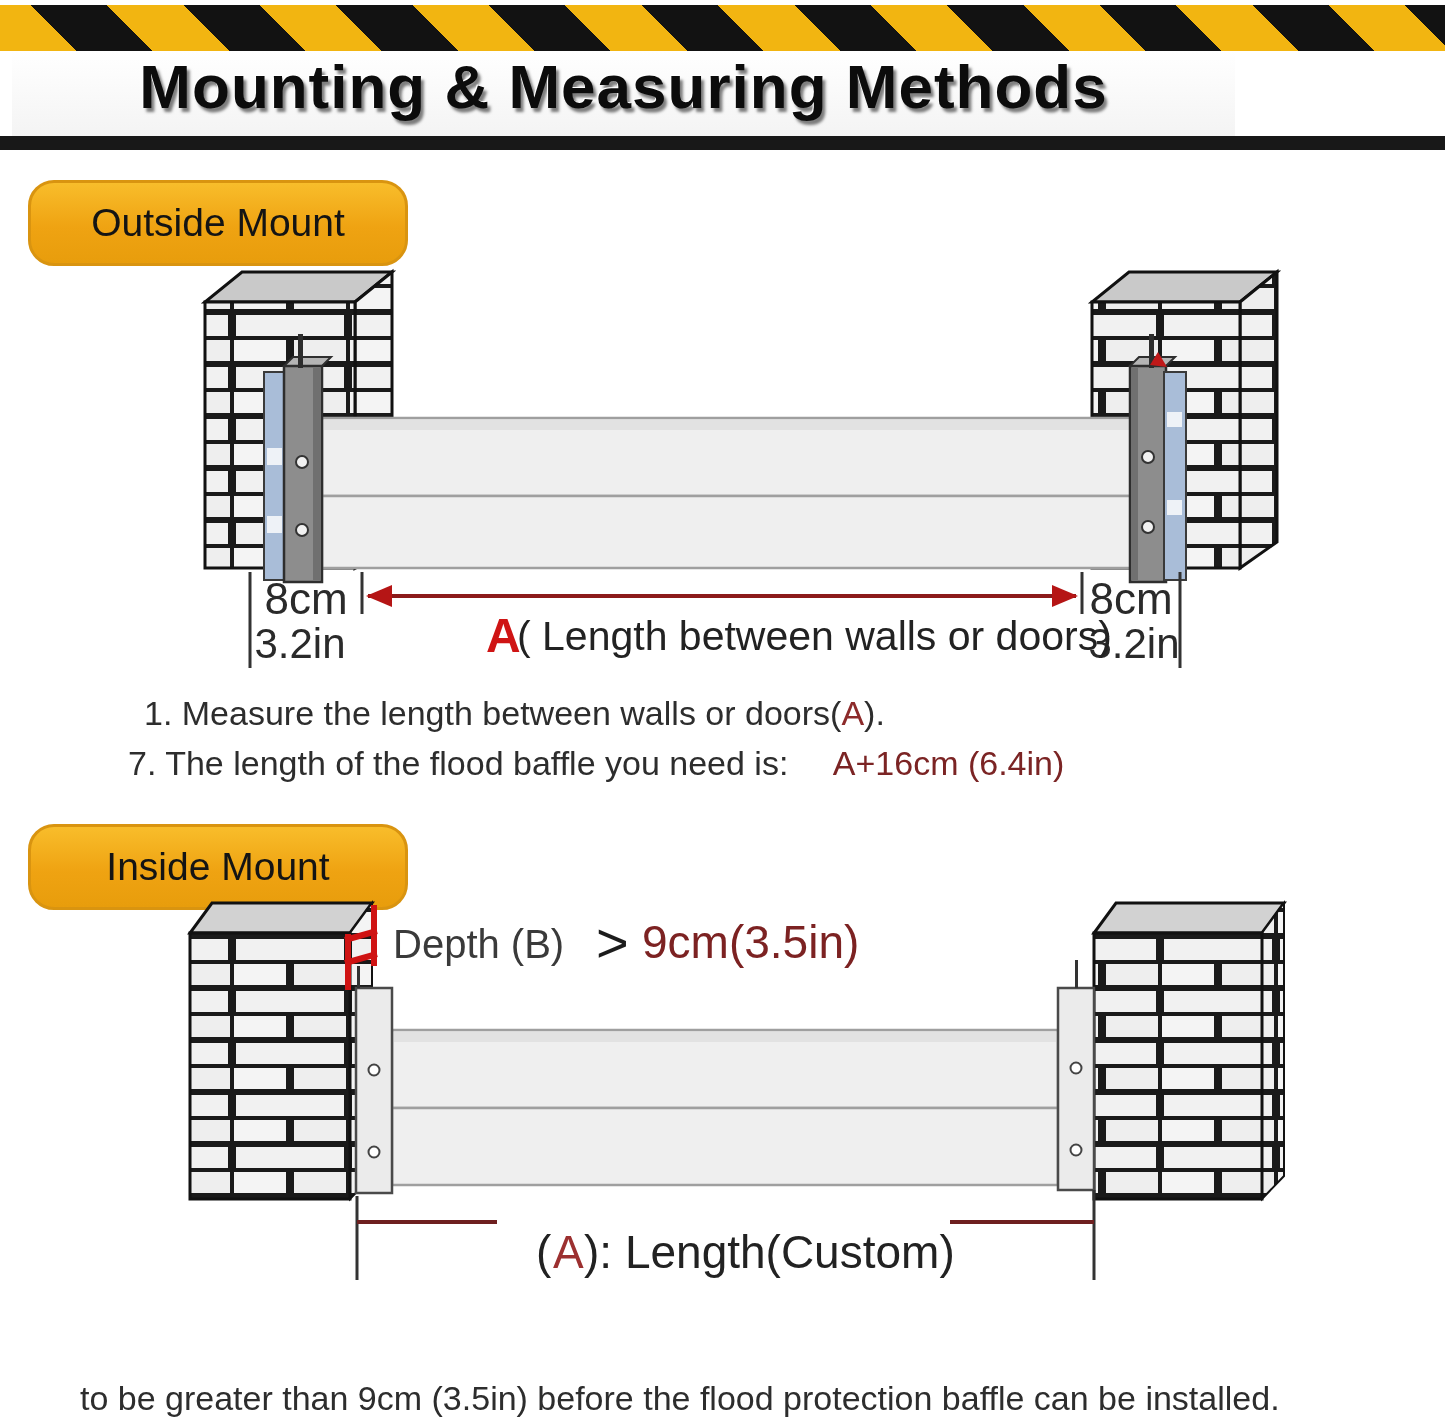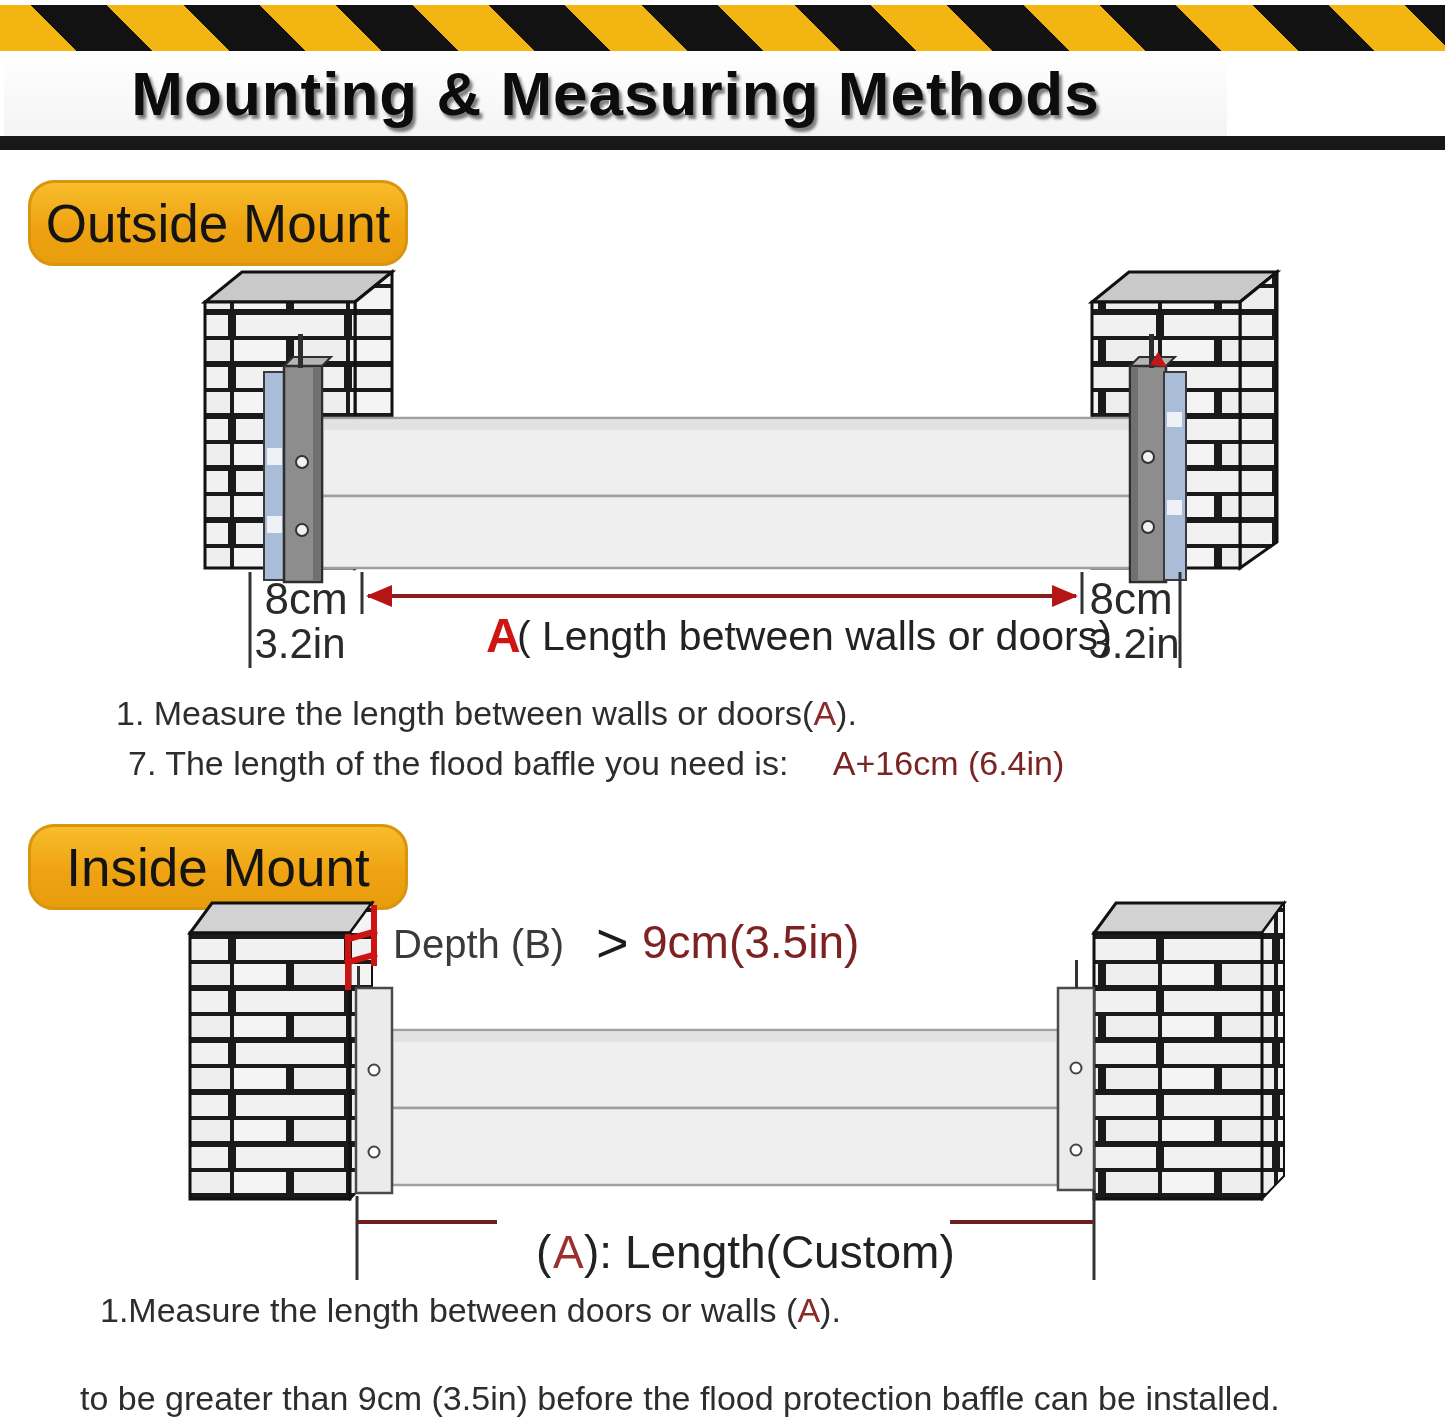--- a/index.html
+++ b/index.html
@@ -6,47 +6,47 @@
   .page{
     position:relative;width:1445px;height:1421px;overflow:hidden;
     background:#ffffff;font-family:"Liberation Sans",sans-serif;
   }
   
   .hazard{
     position:absolute;left:0;top:5px;width:1445px;height:46px;
     background:repeating-linear-gradient(45deg,#f2b511 0 54px,#121212 54px 108px);
   }
   .title-band{
-    position:absolute;left:4px;top:51px;width:1223px;height:85px;
+    position:absolute;left:12px;top:51px;width:1223px;height:85px;
     background:linear-gradient(180deg,#ffffff,#f4f4f4);
-    display:flex;align-items:center;justify-content:center;
+    display:flex;justify-content:center;
   }
   .title-band h1{
     margin:0;font-size:62px;font-weight:bold;letter-spacing:1px;color:#0c0c0c;
     text-shadow:-1px -1px 0 #ffffff, 3px 4px 3px rgba(0,0,0,0.5);
   }
   .black-bar{position:absolute;left:0;top:136px;width:1445px;height:14px;background:#181818;}
   
   .mount-label{
     position:absolute;left:28px;width:380px;height:86px;
     background:linear-gradient(180deg,#f8bd2b,#efa312 55%,#e89d0c);
     border:3px solid #d99410;border-radius:26px;box-sizing:border-box;
     display:flex;align-items:center;justify-content:center;
-    font-size:53px;color:#141414;
+    font-size:39px;color:#141414;
   }
   .label-outside{top:180px;}
   .label-inside{top:824px;}
   
   .diagrams{position:absolute;left:0;top:0;width:1445px;height:1421px;}
   .diagrams text{font-family:"Liberation Sans",sans-serif;}
   
   .instr{position:absolute;font-size:34px;color:#2d2d2d;white-space:nowrap;}
   .maroon{color:#7b2424;margin-left:35px;}
   .red-a{color:#8c2a2a;}
-  .out-i1{left:116px;top:694px;}
+  .out-i1{left:144px;top:694px;}
   .out-i2{left:128px;top:744px;}
   .in-i1{left:100px;top:1291px;}
   .in-i2{left:110px;top:1342px;}
   .in-i3{left:80px;top:1379px;}
 </style>
 </head>
 <body>
 
 <div class="page">
 
@@ -193,20 +193,17 @@
     </g>
   </svg>
 
   <div class="instr out-i1">
     <span>1. Measure the length between walls or doors(</span><span class="red-a">A</span><span>).</span>
   </div>
   <div class="instr out-i2">
     <span>7. The length of the flood baffle you need is: </span><span class="maroon">A+16cm (6.4in)</span>
   </div>
 
-  <div class="instr in-i1">
-    <span>1.Measure the length between doors or walls (</span><span class="red-a">A</span><span>).</span>
-  </div>
   <div class="instr in-i3">
     <span>to be greater than 9cm (3.5in) before the flood protection baffle can be installed.</span>
   </div>
 
 </div>
 
 </body></html>

